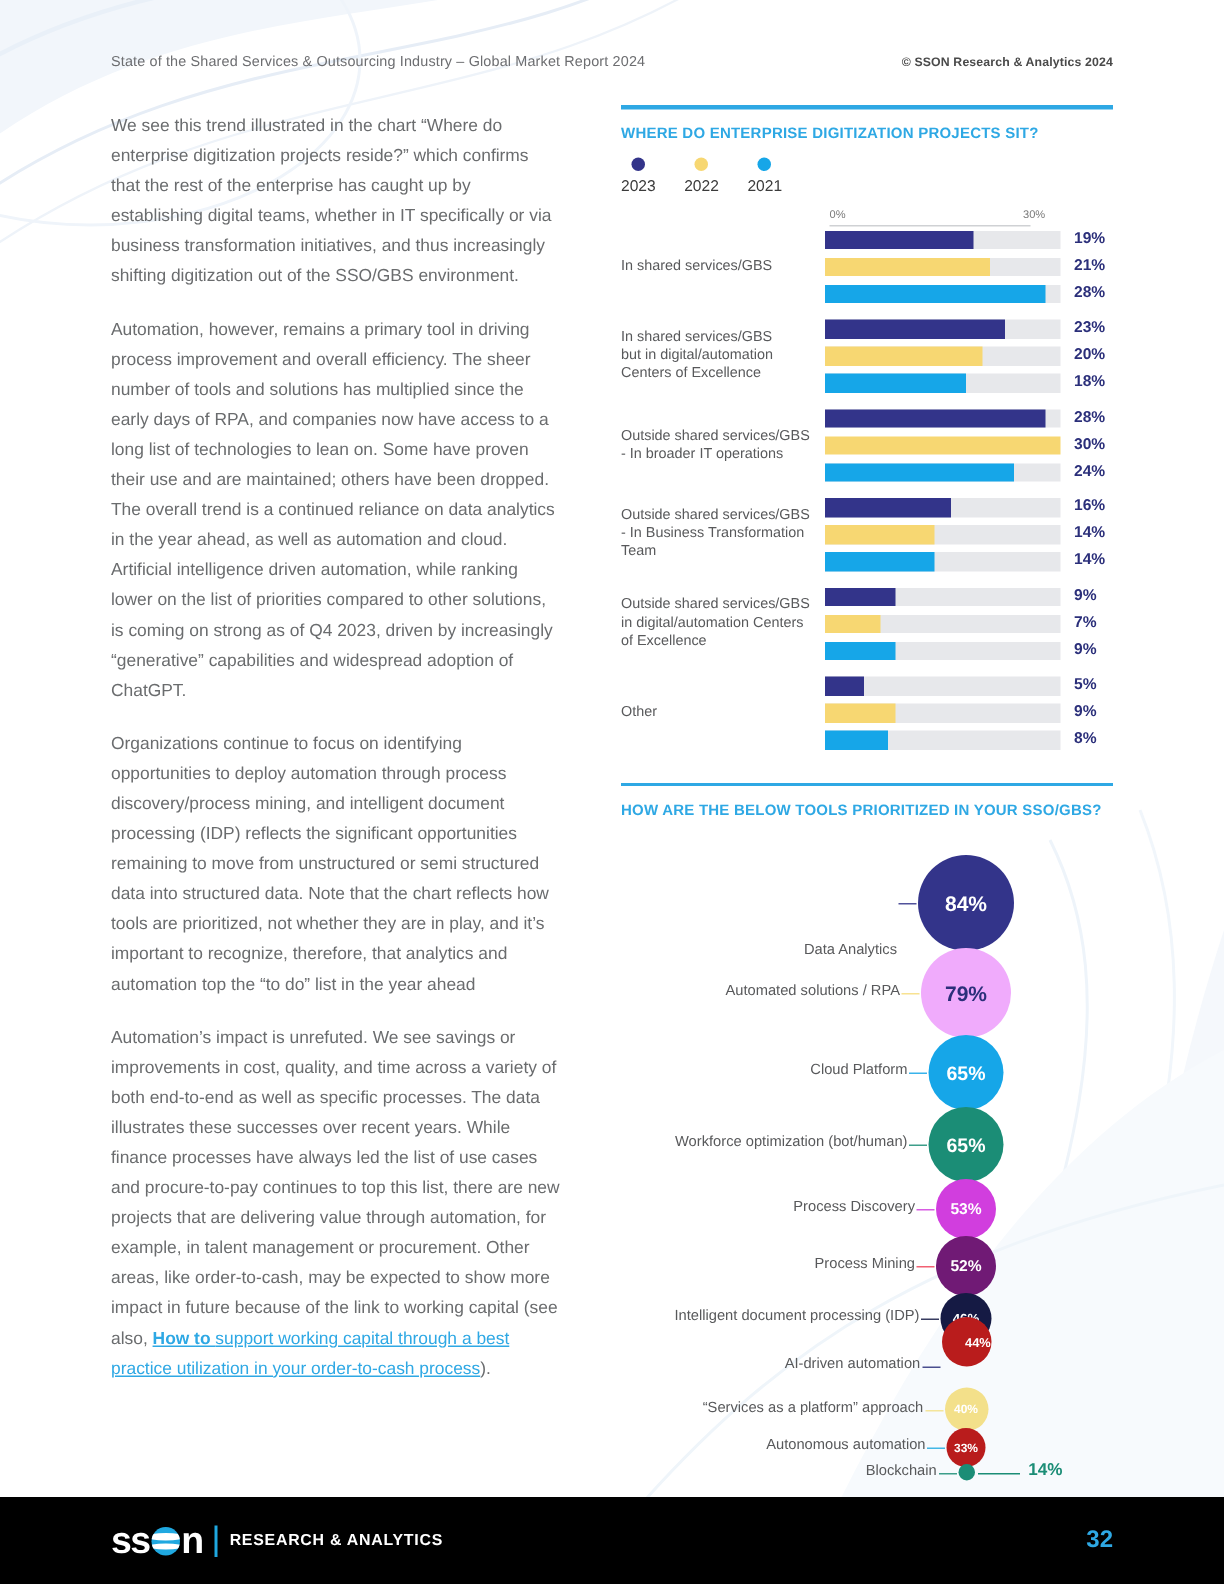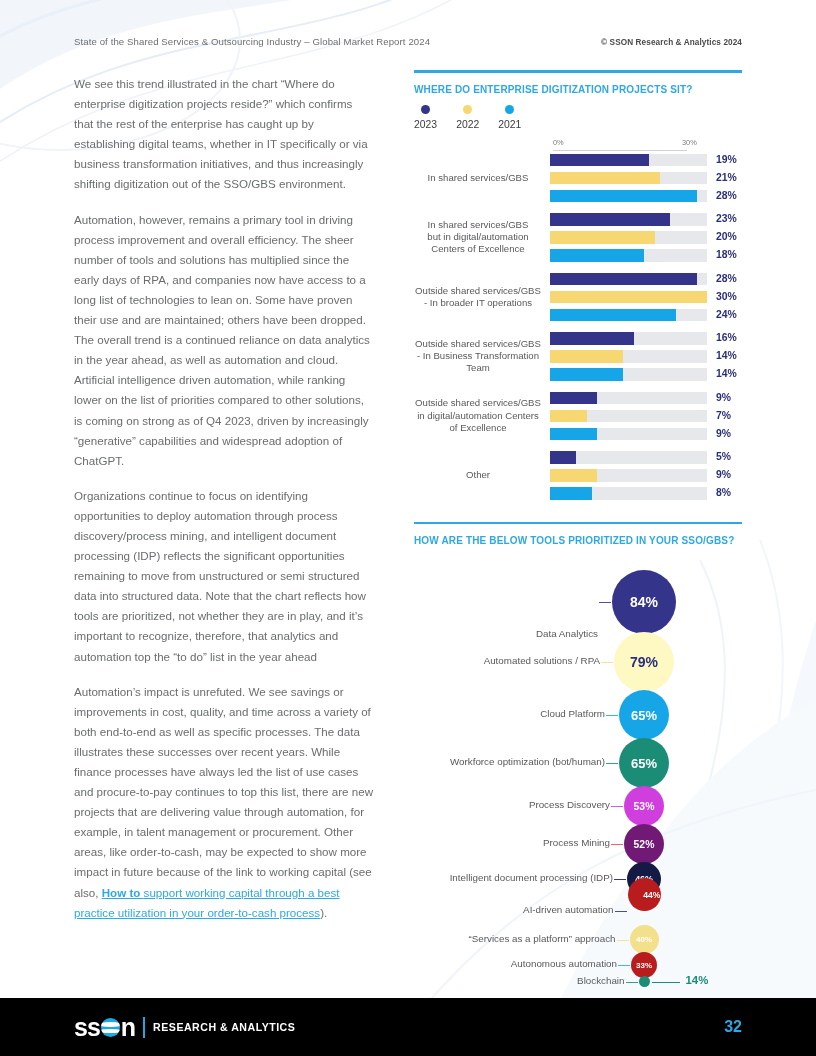--- a/index.html
+++ b/index.html
@@ -75,21 +75,21 @@
   .axis-line {
     position: absolute; left: 139px; right: 57px; top: 12px;
     height: 1px; background: #cfd1d4;
   }
 
   
   .bar-group { margin-bottom: 11px; }
   .bar-group:last-child { margin-bottom: 0; }
   .bg-inner { display: flex; align-items: center; }
   .bg-label {
-    width: 136px; text-align: center; padding-right: 8px;
+    width: 136px; text-align: left; padding-right: 8px;
     font-size: 9.6px; color: #58595b; line-height: 12.3px;
     flex: 0 0 136px;
   }
   .bg-bars { flex: 1 1 auto; }
   .bar-row { display: flex; align-items: flex-start; height: 12.5px; margin-bottom: 5.5px; }
   .bar-row:last-child { margin-bottom: 0; }
   .bar-track {
     width: 157px; height: 12.5px; background: #e7e8eb; position: relative;
     flex: 0 0 157px;
   }
@@ -397,21 +397,21 @@
             <div class="bub-label" style="position: absolute; right: 146px; top: 2px; margin-top: 33px;">Data Analytics</div>
             <div class="bub-leader" style="position: absolute; left: 185px; width: 12px; top: 9px; background: rgb(51, 52, 138); opacity: 0.85;"></div>
           </div>
           <div class="bub" style="position: absolute; left: 198px; top: 6px; width: 64px; height: 64px; background: rgb(51, 52, 138);">
             <span style="color: rgb(255, 255, 255); font-size: 14px;">84%</span>
           </div>
           <div class="bubble-row" style="left: 0px; top: 89px; height: 18px; width: 330px;">
             <div class="bub-label" style="position: absolute; right: 144px; top: 2px;">Automated solutions / RPA</div>
             <div class="bub-leader" style="position: absolute; left: 187px; width: 12px; top: 9px; background: rgb(247, 221, 126); opacity: 0.85;"></div>
           </div>
-          <div class="bub" style="position: absolute; left: 200px; top: 68px; width: 60px; height: 60px; background: #fef9c3;">
+          <div class="bub" style="position: absolute; left: 200px; top: 68px; width: 60px; height: 60px; background: #f0abfc;">
             <span style="color: rgb(43, 47, 122); font-size: 14px;">79%</span>
           </div>
           <div class="bubble-row" style="left: 0px; top: 142px; height: 18px; width: 330px;">
             <div class="bub-label" style="position: absolute; right: 139px; top: 2px;">Cloud Platform</div>
             <div class="bub-leader" style="position: absolute; left: 192px; width: 12px; top: 9px; background: rgb(22, 166, 232); opacity: 0.85;"></div>
           </div>
           <div class="bub" style="position: absolute; left: 205px; top: 126px; width: 50px; height: 50px; background: rgb(22, 166, 232);">
             <span style="color: rgb(255, 255, 255); font-size: 13px;">65%</span>
           </div>
           <div class="bubble-row" style="left: 0px; top: 190px; height: 18px; width: 330px;">

